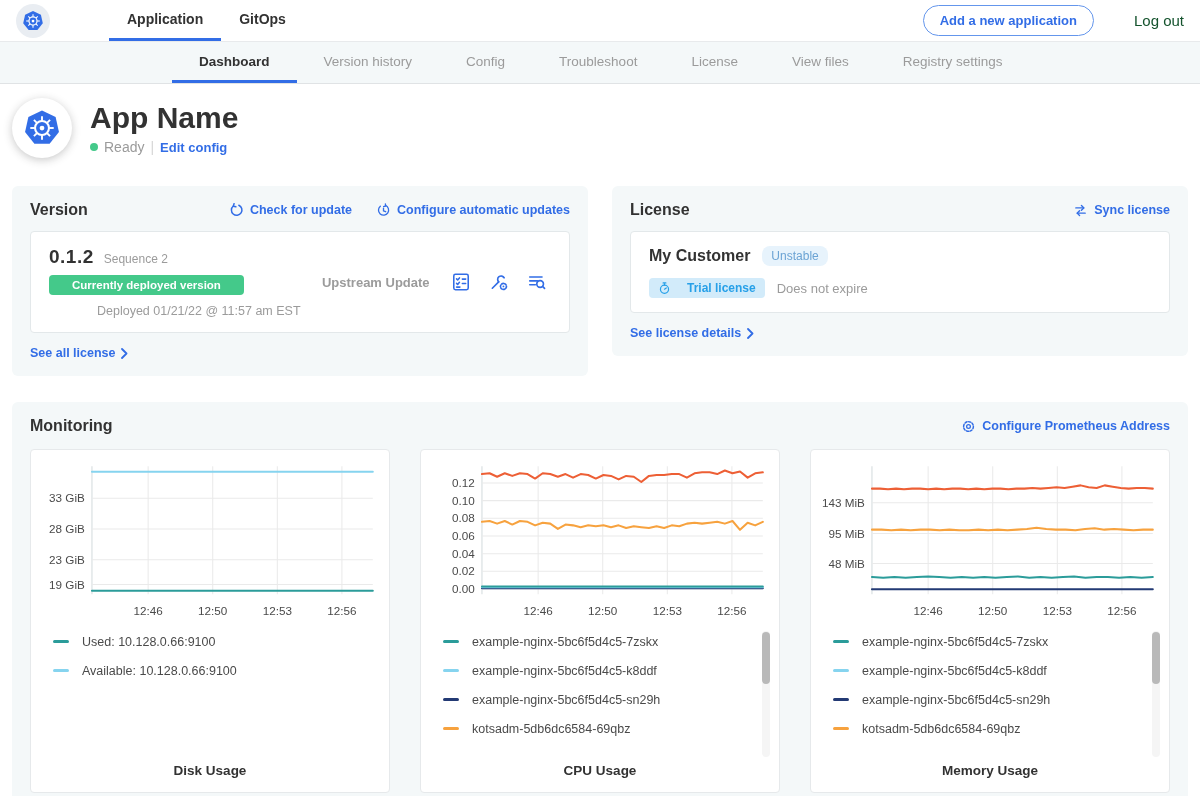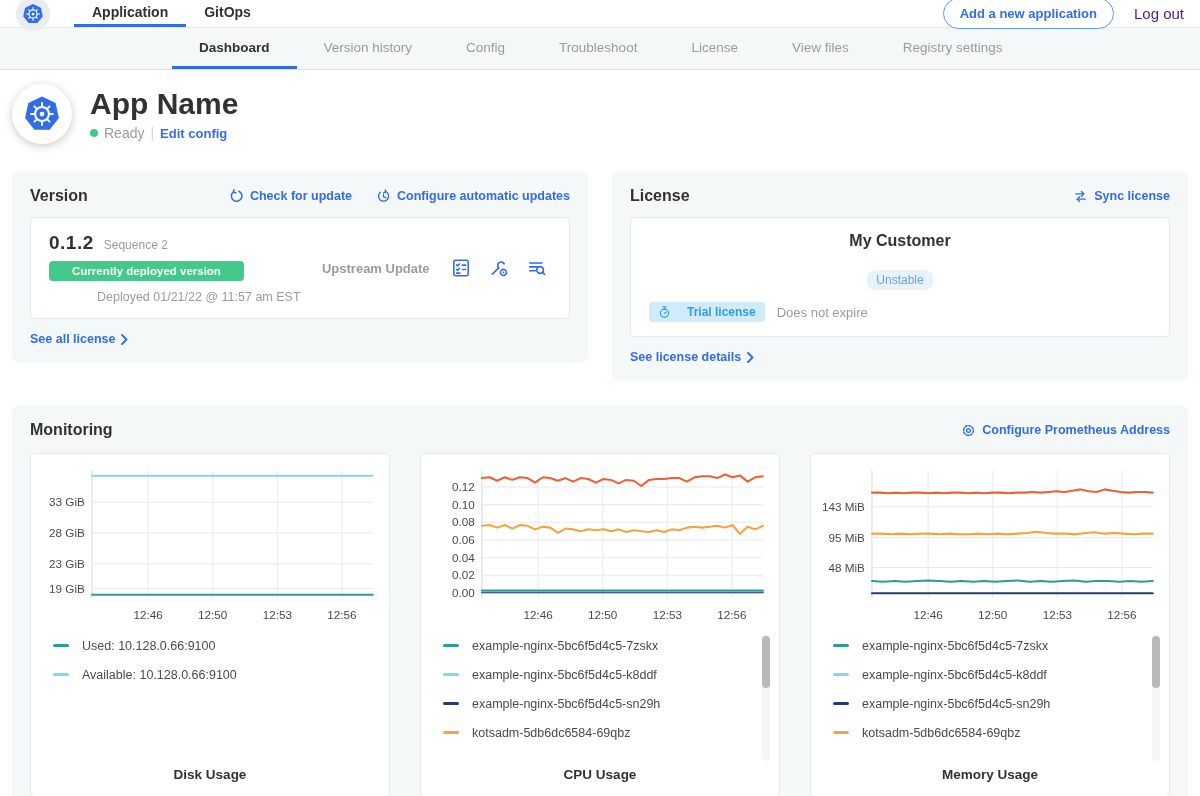--- a/index.html
+++ b/index.html
@@ -1,27 +1,27 @@
 <!DOCTYPE html>
 <html><head>
 <meta charset="utf-8">
 <style>
   html,body{margin:0;padding:0;width:1200px;height:796px;background:#fff;
     font-family:"Liberation Sans",sans-serif;color:#323232;overflow:hidden;}
   *{box-sizing:border-box;}
 
   
-  .topnav{height:28px;display:flex;align-items:stretch;padding:0 16px;border-bottom:1px solid #e8eaec;background:#fff;}
+  .topnav{height:42px;display:flex;align-items:stretch;padding:0 16px;border-bottom:1px solid #e8eaec;background:#fff;gap:35px;}
   .brand{align-self:center;width:34px;height:34px;border-radius:50%;background:#e9edf2;display:flex;align-items:center;justify-content:center;margin-right:24px;flex:0 0 auto;}
   .topnav-items{display:flex;align-items:stretch;}
   .topnav-item{display:flex;align-items:center;padding:0 18px;font-size:14px;font-weight:700;color:#323232;cursor:pointer;border-bottom:3px solid transparent;}
   .topnav-item.active{border-bottom-color:#326de6;}
   .top-right{margin-left:auto;display:flex;align-items:center;gap:20px;}
   .add-app-btn{border:1px solid #6496ec;color:#326de6;background:#fff;border-radius:16px;padding:7px 16px;font-size:13px;font-weight:700;font-family:inherit;cursor:pointer;}
-  .logout{font-size:15px;color:#4c1d95;cursor:pointer;}
+  .logout{font-size:15px;color:#14532d;cursor:pointer;margin-left:20px;}
 
   
   .subnav{height:42px;background:#f4f8f9;border-bottom:1px solid #e0e3e5;display:flex;align-items:stretch;padding-left:172px;}
   .subnav-item{display:flex;align-items:center;padding:0 27px;font-size:13.5px;color:#9b9b9b;cursor:pointer;border-bottom:3px solid transparent;}
   .subnav-item.active{color:#323232;font-weight:700;border-bottom-color:#326de6;}
 
   
   .app-header{display:flex;align-items:center;padding:14px 0 12px 12px;}
   .app-icon{width:60px;height:60px;border-radius:50%;background:#fff;box-shadow:0 2px 8px rgba(40,40,40,.25);display:flex;align-items:center;justify-content:center;margin-right:18px;flex:0 0 auto;}
   .app-title{font-size:30px;font-weight:800;line-height:1.1;}
@@ -42,21 +42,21 @@
   .version-inner{display:flex;align-items:center;}
   .v-num-row{display:flex;align-items:baseline;gap:10px;}
   .v-num{font-size:19px;font-weight:800;letter-spacing:.5px;}
   .v-seq{font-size:12px;color:#9b9b9b;}
   .deployed-badge{display:inline-block;background:#44c98a;color:#fff;font-size:11.5px;font-weight:700;padding:4px 23px;border-radius:4px;margin-top:7px;}
   .deployed-at{font-size:12.5px;color:#9b9b9b;margin-top:9px;margin-left:48px;}
   .v-mid{flex:1;text-align:center;color:#9b9b9b;font-weight:700;font-size:13px;}
   .v-icons{display:flex;gap:18px;align-items:center;padding-right:4px;}
   .v-icons span{cursor:pointer;display:inline-flex;}
   .see-link{margin-top:13px;}
-  .cust-row{display:flex;align-items:center;gap:20px;flex-direction:column;}
+  .cust-row{display:flex;align-items:center;gap:12px;}
   .cust-name{font-size:16px;font-weight:800;}
   .chan-badge{background:#e7f3fc;color:#6ba3d4;font-size:12px;padding:3px 9px;border-radius:8px;}
   .lic-row2{display:flex;align-items:center;gap:12px;margin-top:12px;}
   .trial-badge{display:inline-flex;align-items:center;gap:16px;background:#d2ebfa;color:#27a0e8;font-weight:700;font-size:12px;padding:3px 9px;border-radius:4px;}
   .expiry{color:#9b9b9b;font-size:13px;}
 
   
   .monitoring{margin-top:26px;}
   .charts-row{display:flex;gap:30px;margin-top:14px;}
   .chart-card{flex:1;background:#fff;border:1px solid #e6e9eb;border-radius:4px;padding:8px 6px 0;display:flex;flex-direction:column;height:344px;}

